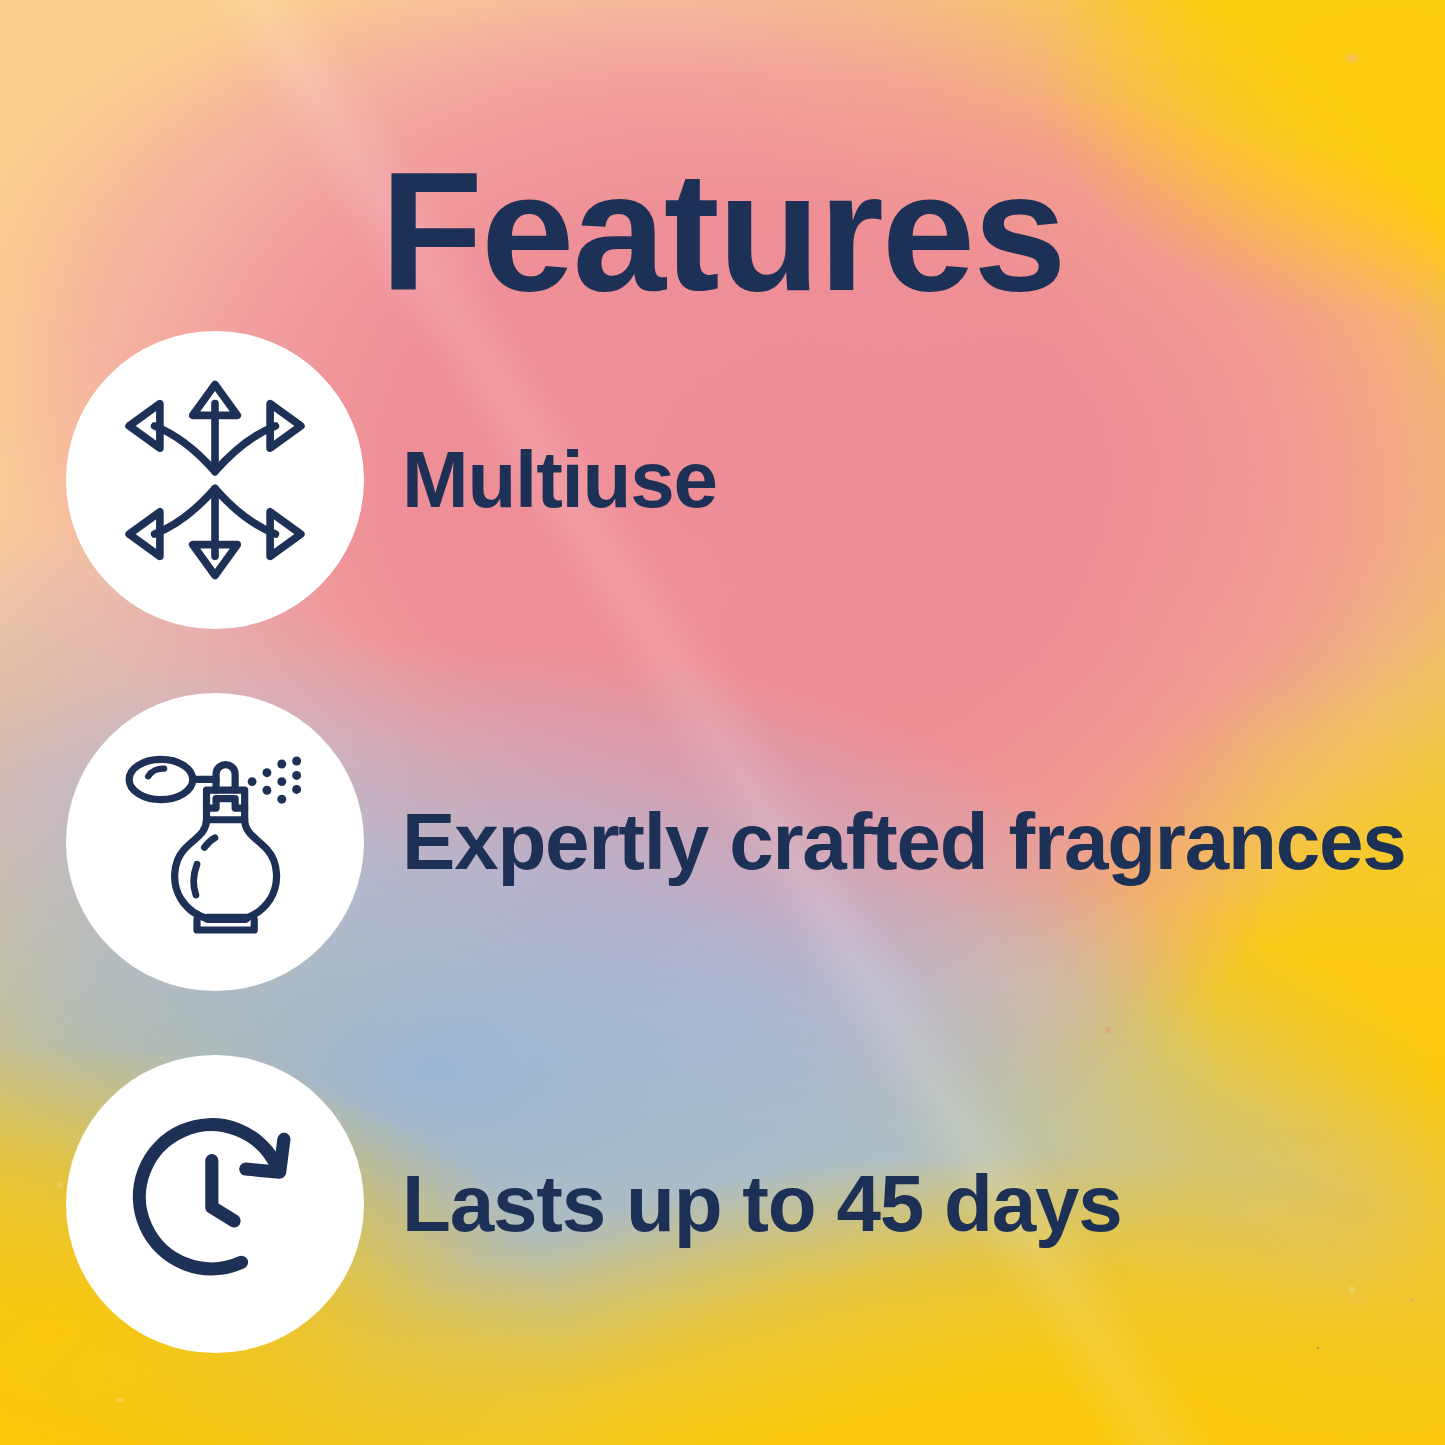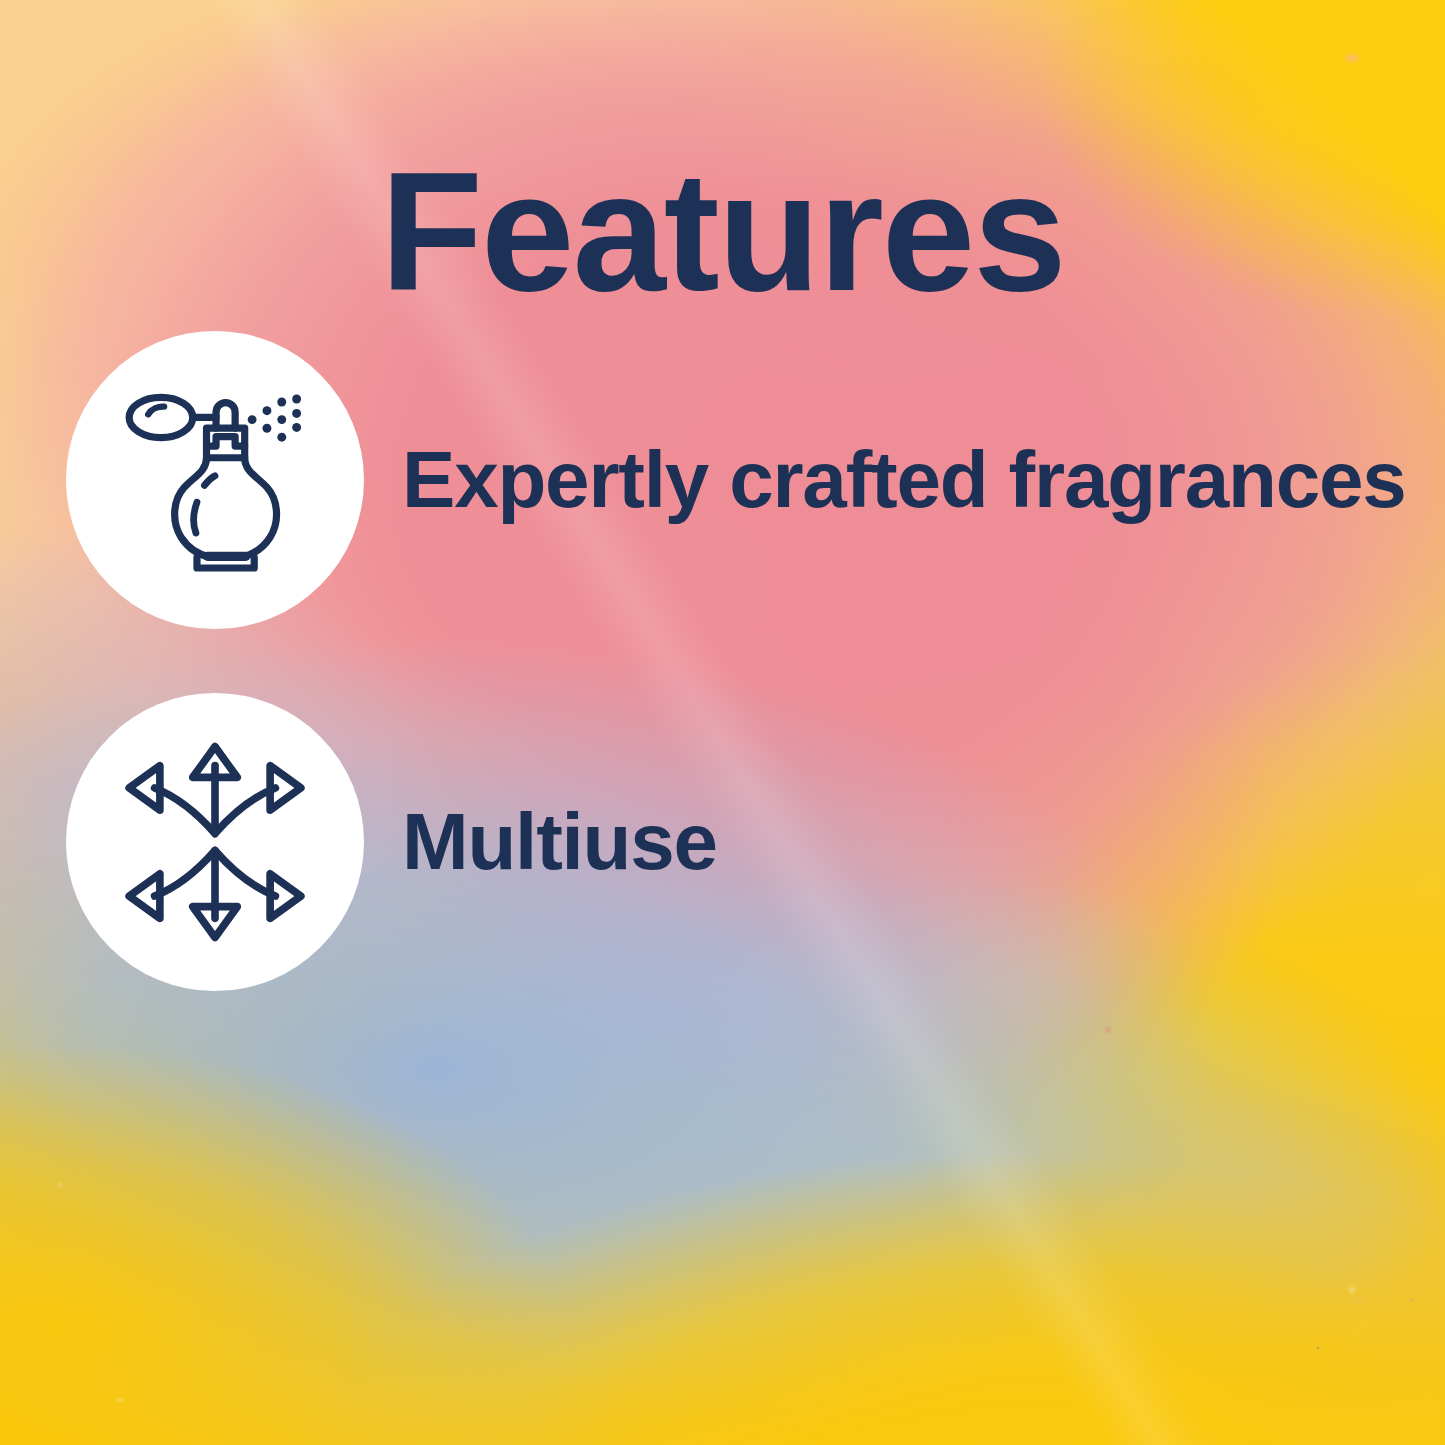--- a/index.html
+++ b/index.html
@@ -151,20 +151,50 @@
   <div class="bg-layer bg-pink"></div>
   <div class="bg-layer bg-blue"></div>
   <div class="bg-layer bg-yellow"></div>
   <div class="bg-layer bg-splatter"></div>
 
   <div class="content">
 
     <div class="page-title">Features</div>
 
     <div class="feature-list">
+
+      <div class="feature-row">
+        <div class="feature-icon-badge">
+          <span>
+            <svg viewBox="0 0 100 100" fill="none" stroke="#1d3055" stroke-width="3.6" stroke-linecap="round" stroke-linejoin="round" aria-hidden="true">
+
+              <line x1="50" y1="14" x2="50" y2="43"></line>
+              <path d="M50 5 L60.5 19.5 L39.5 19.5 Z"></path>
+
+              <line x1="50" y1="57" x2="50" y2="86"></line>
+              <path d="M50 95 L39.5 80.5 L60.5 80.5 Z"></path>
+
+              <path d="M21.5 24.5 C 33 29 43 38 50 46"></path>
+              <path d="M50 54 C 57 62 67 71 78.5 75.5"></path>
+
+              <path d="M21.5 75.5 C 33 71 43 62 50 54"></path>
+              <path d="M50 46 C 57 38 67 29 78.5 24.5"></path>
+
+              <path d="M9.5 24.5 L24 14 L24 35 Z"></path>
+
+              <path d="M9.5 75.5 L24 65 L24 86 Z"></path>
+
+              <path d="M90.5 24.5 L76 14 L76 35 Z"></path>
+
+              <path d="M90.5 75.5 L76 65 L76 86 Z"></path>
+            </svg>
+          </span>
+        </div>
+        <div class="feature-label">Multiuse</div>
+      </div>
 
       <div class="feature-row">
         <div class="feature-icon-badge">
           <span>
             <svg viewBox="0 0 100 100" fill="none" stroke="#1d3055" stroke-width="3.4" stroke-linecap="round" stroke-linejoin="round" aria-hidden="true">
 
               <ellipse cx="24.5" cy="20.5" rx="15" ry="9.5"></ellipse>
 
               <path d="M18.5 19 C 20 16.5 23 15.2 26 15.4" stroke-width="3"></path>
 
@@ -201,43 +231,28 @@
               </g>
             </svg>
           </span>
         </div>
         <div class="feature-label">Expertly crafted fragrances</div>
       </div>
 
       <div class="feature-row">
         <div class="feature-icon-badge">
           <span>
-            <svg viewBox="0 0 100 100" fill="none" stroke="#1d3055" stroke-width="3.6" stroke-linecap="round" stroke-linejoin="round" aria-hidden="true">
-
-              <line x1="50" y1="14" x2="50" y2="43"></line>
-              <path d="M50 5 L60.5 19.5 L39.5 19.5 Z"></path>
-
-              <line x1="50" y1="57" x2="50" y2="86"></line>
-              <path d="M50 95 L39.5 80.5 L60.5 80.5 Z"></path>
-
-              <path d="M21.5 24.5 C 33 29 43 38 50 46"></path>
-              <path d="M50 54 C 57 62 67 71 78.5 75.5"></path>
-
-              <path d="M21.5 75.5 C 33 71 43 62 50 54"></path>
-              <path d="M50 46 C 57 38 67 29 78.5 24.5"></path>
-
-              <path d="M9.5 24.5 L24 14 L24 35 Z"></path>
-
-              <path d="M9.5 75.5 L24 65 L24 86 Z"></path>
-
-              <path d="M90.5 24.5 L76 14 L76 35 Z"></path>
-
-              <path d="M90.5 75.5 L76 65 L76 86 Z"></path>
+            <svg viewBox="0 0 100 100" fill="none" stroke="#1d3055" stroke-width="6.2" stroke-linecap="round" stroke-linejoin="round" aria-hidden="true">
+
+              <path d="M79.5 33 A 34 34 0 1 0 62.5 77.5"></path>
+
+              <path d="M64.5 33.5 L80.5 35 L82.5 19.5"></path>
+
+              <path d="M48.5 29.5 L48.5 51.5 L59 58"></path>
             </svg>
           </span>
         </div>
-        <div class="feature-label">Multiuse</div>
+        <div class="feature-label">Lasts up to 45 days</div>
       </div>
-
 
     </div>
   </div>
 </div>
 
 </body></html>

